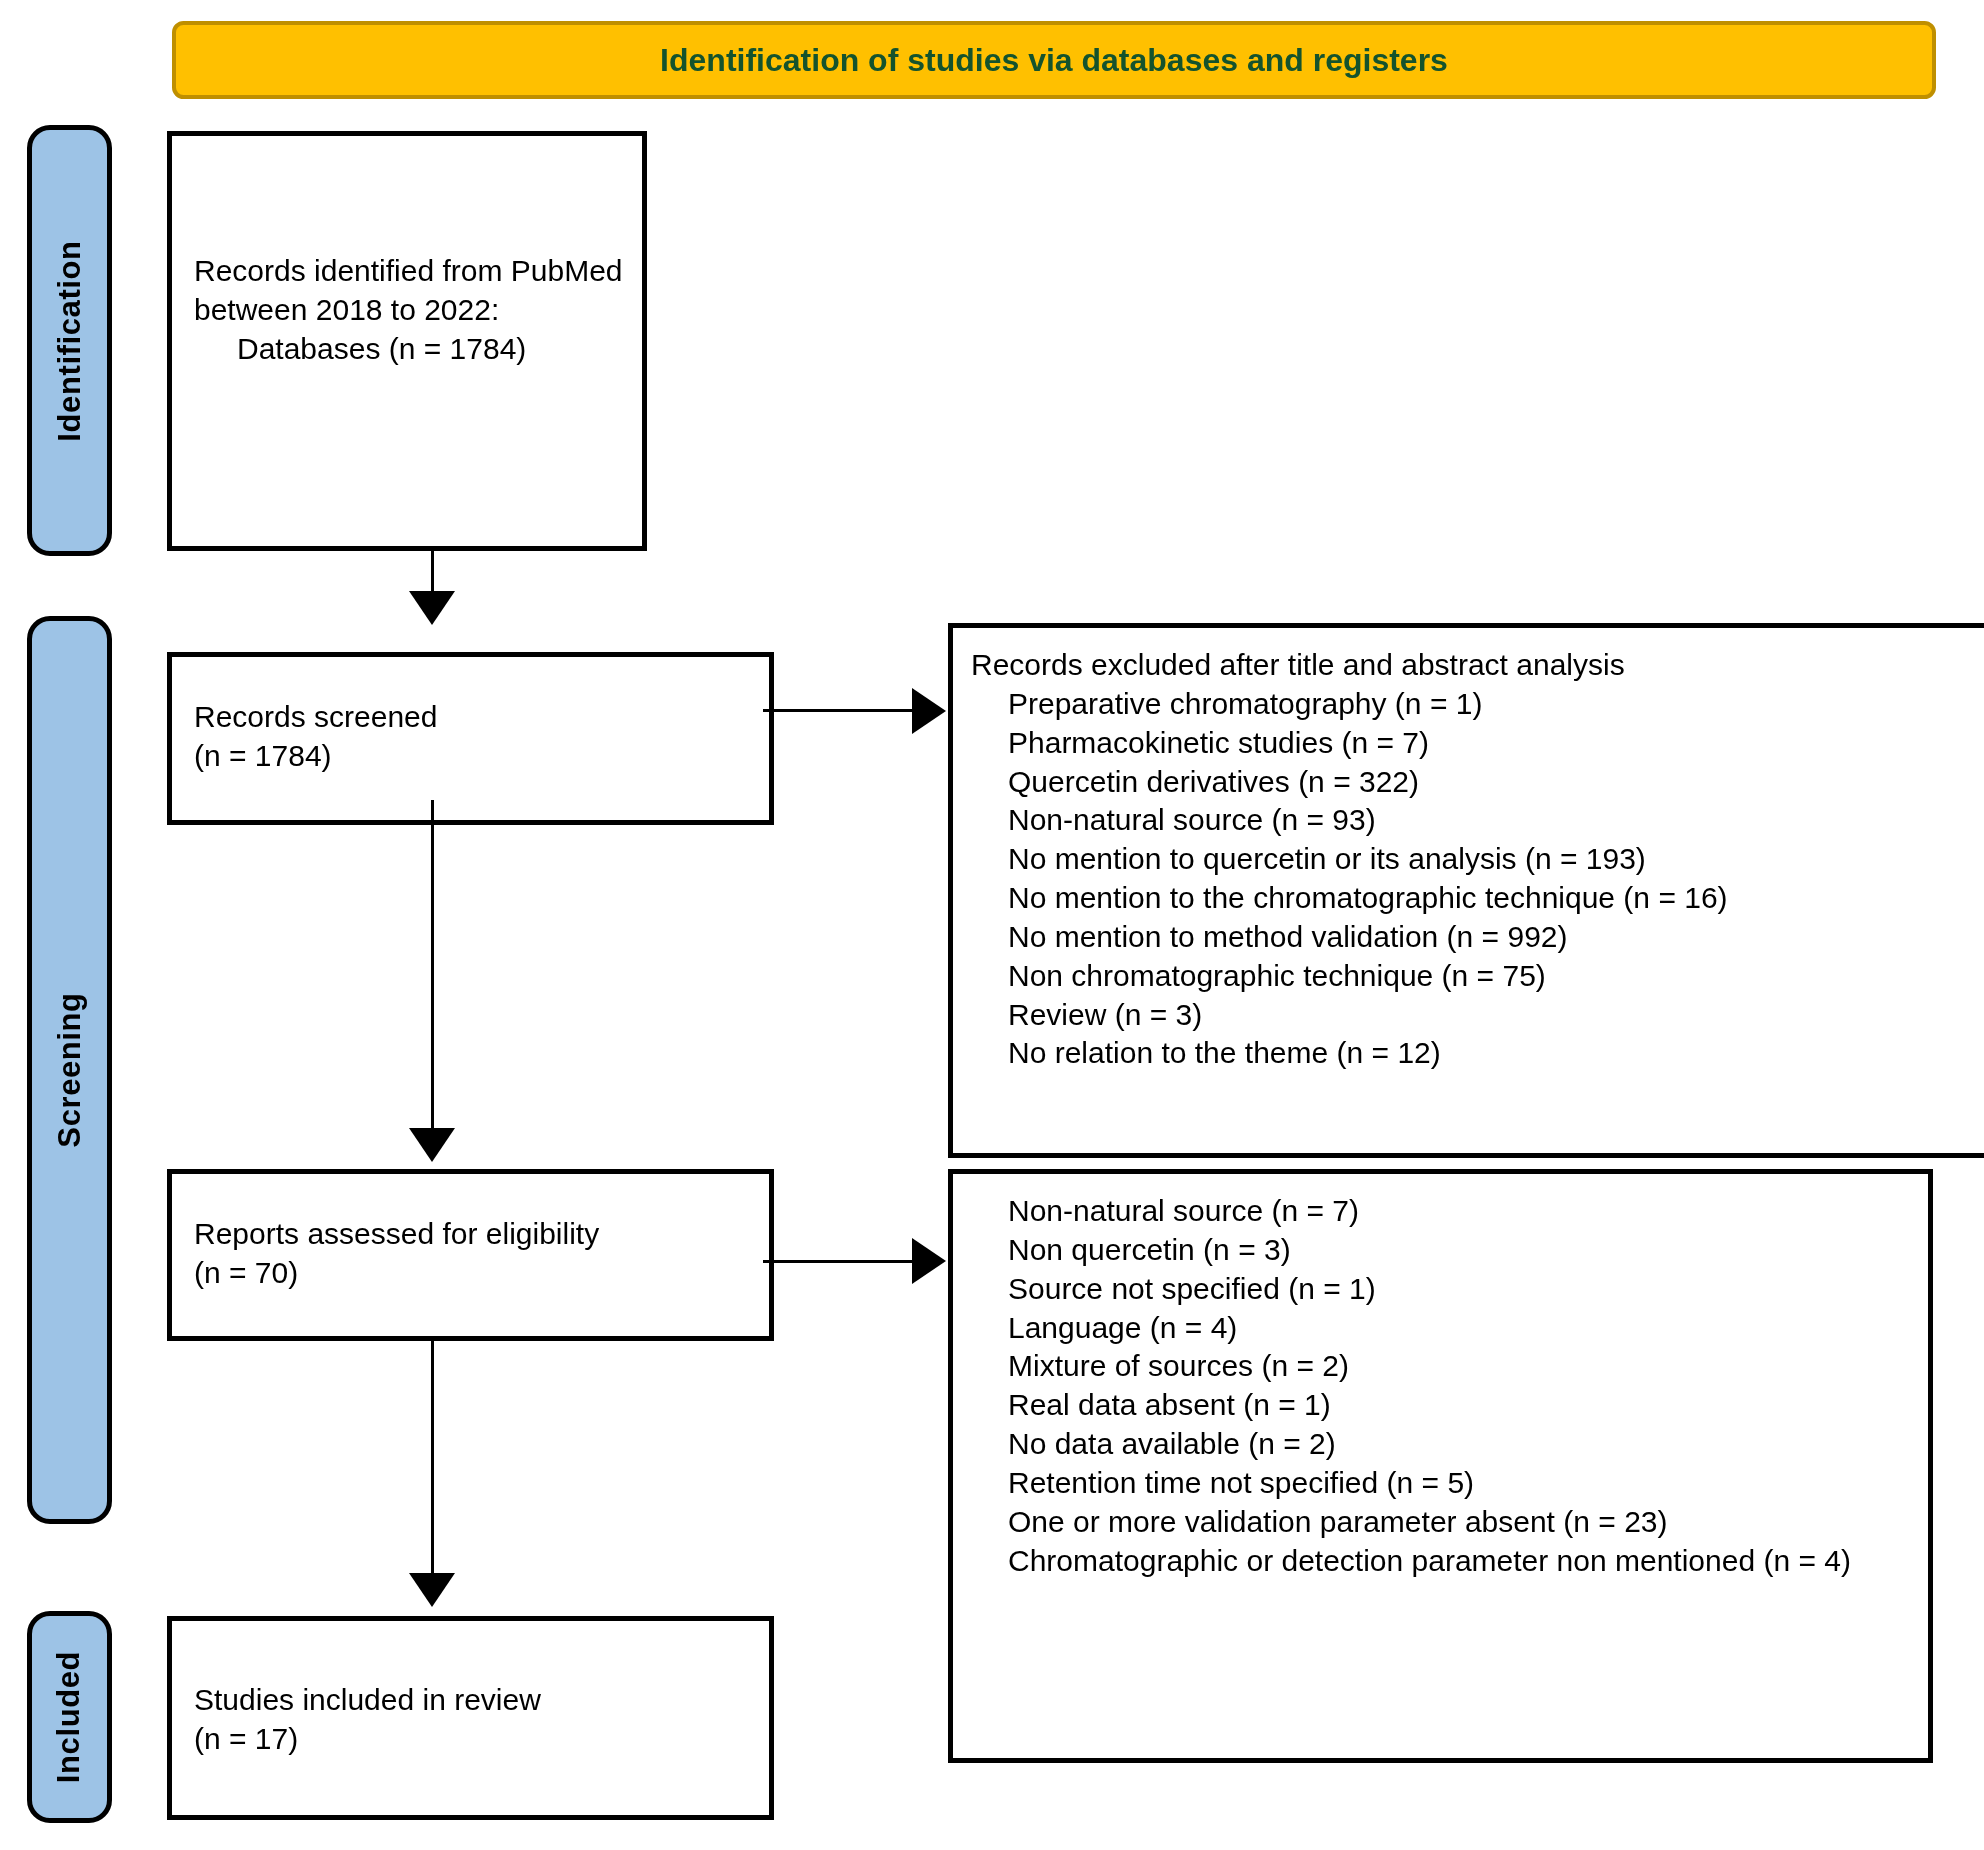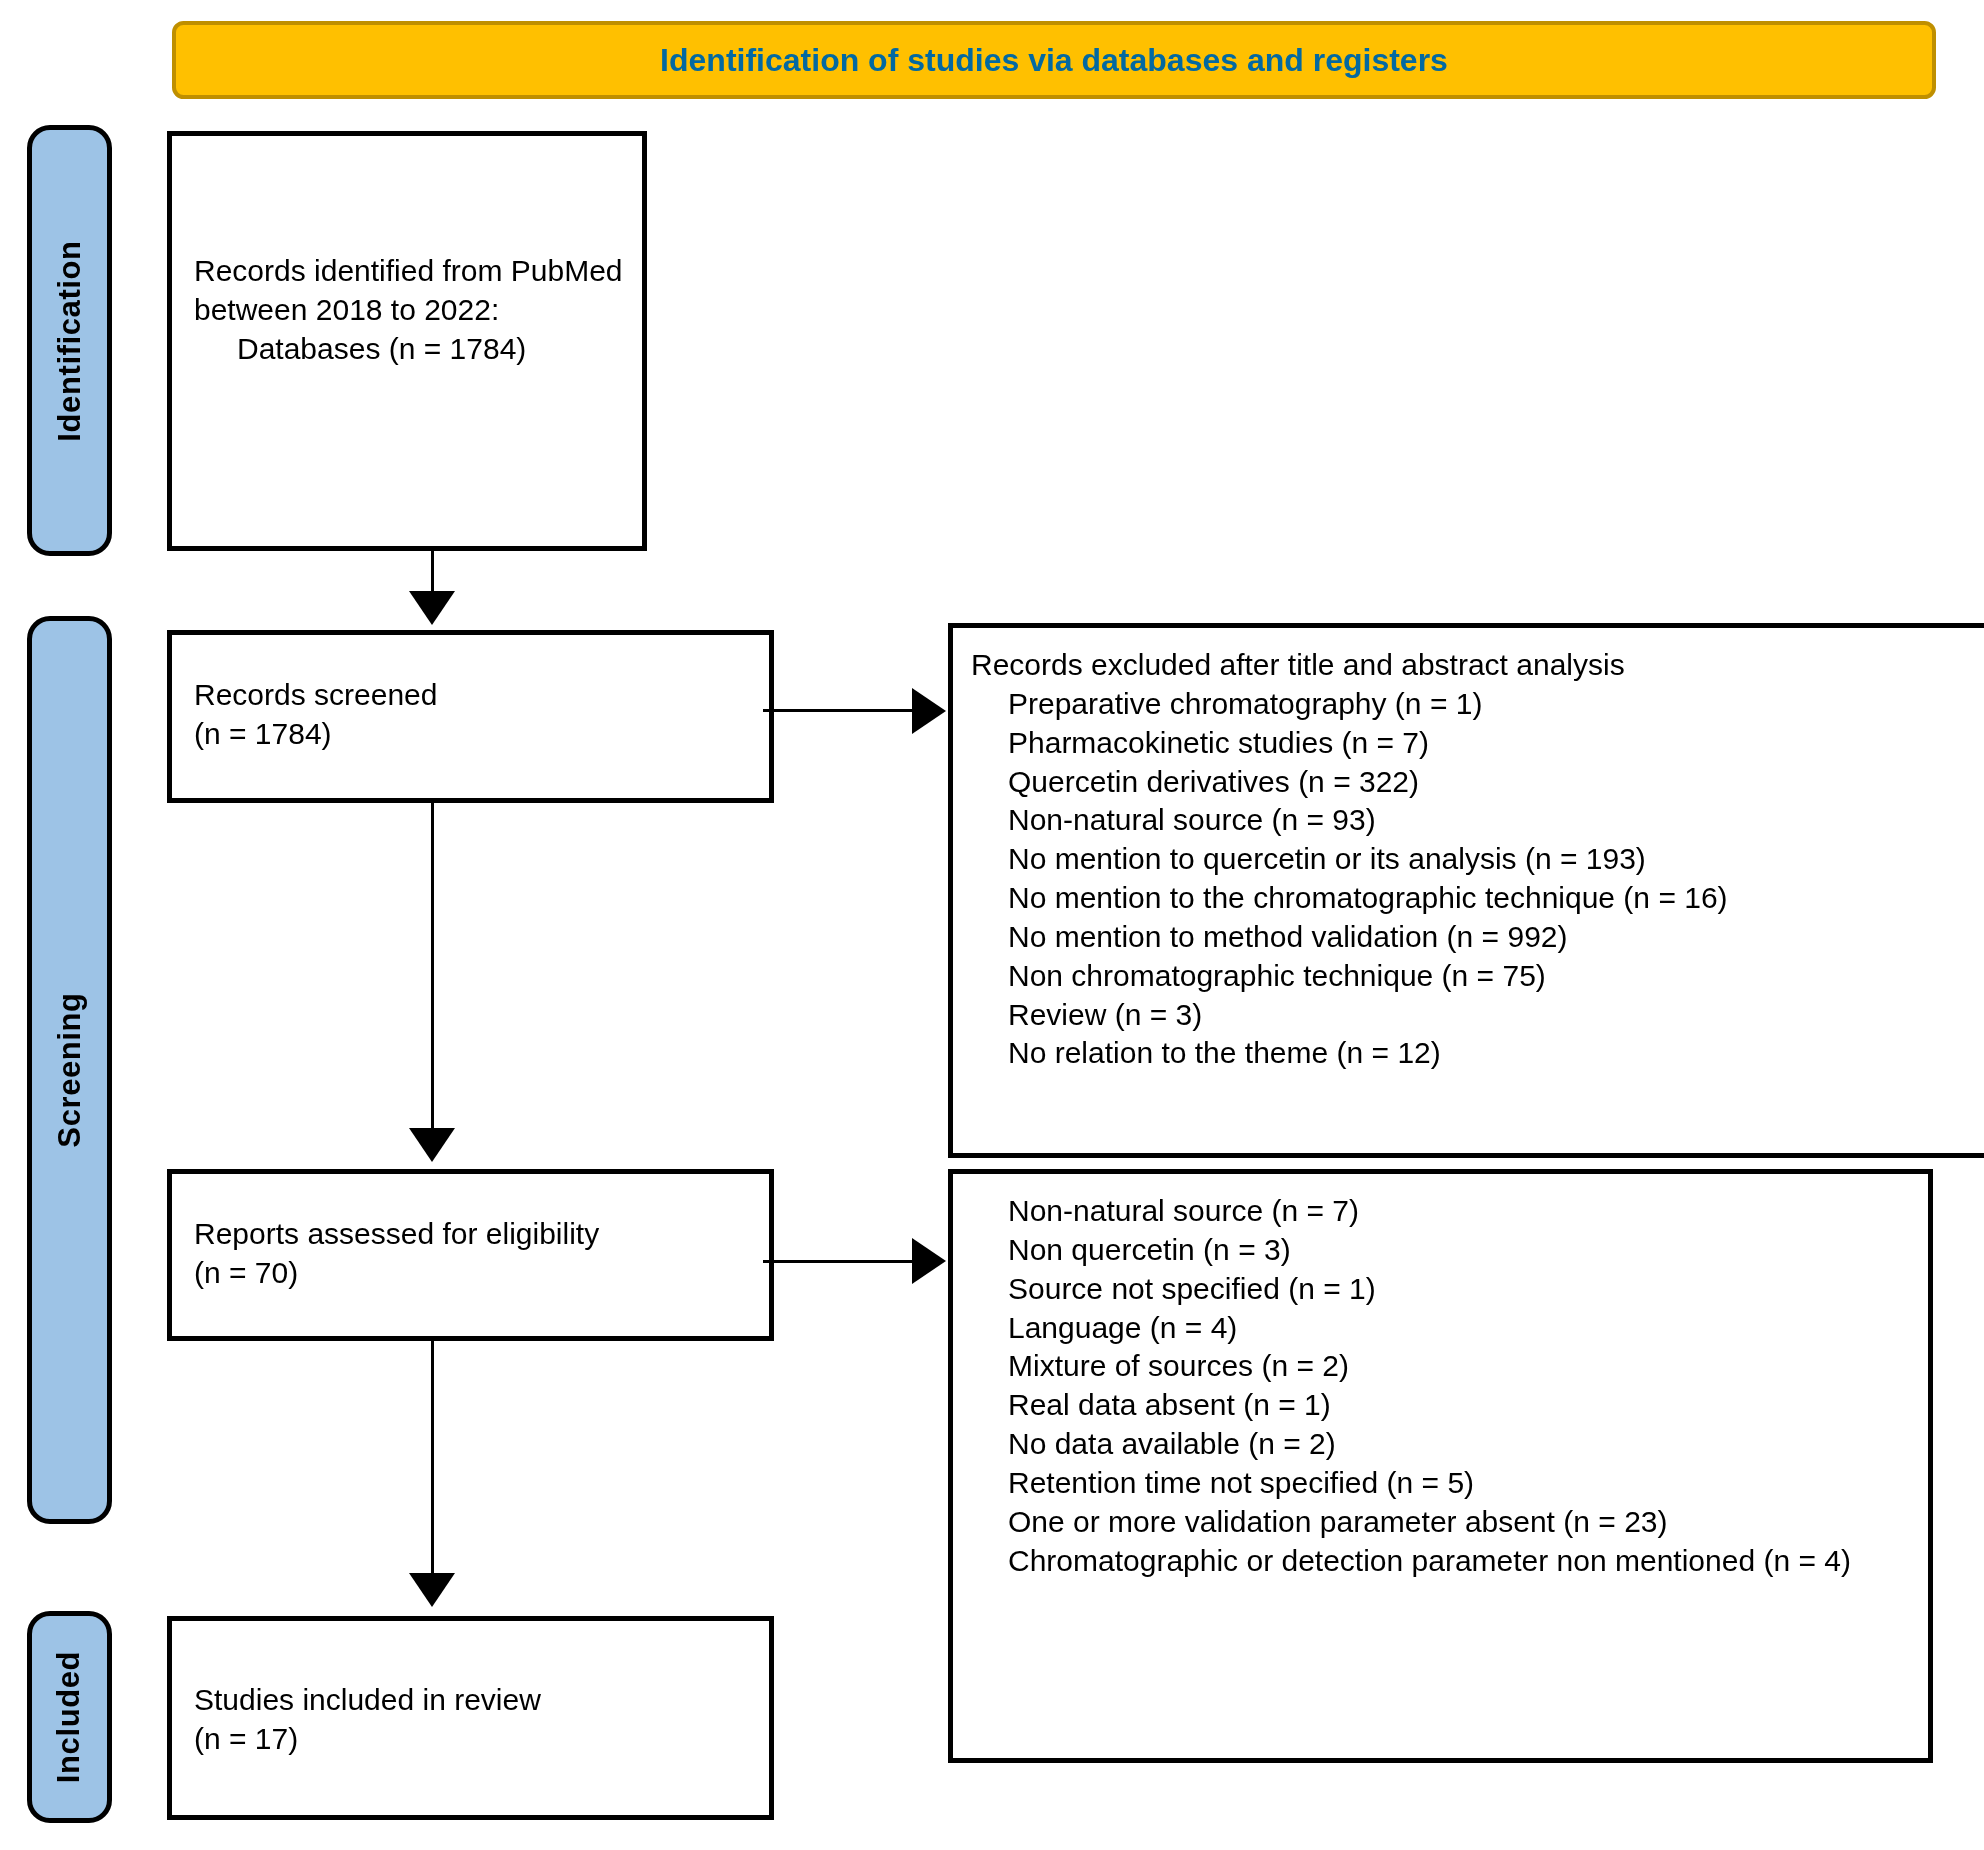--- a/index.html
+++ b/index.html
@@ -29,21 +29,21 @@
     border: 4.5px solid #BF8F00;
     border-radius: 11.5px;
     box-sizing: border-box;
     display: flex;
     align-items: center;
     justify-content: center;
   }
   .banner-title {
     font-size: 32px;
     font-weight: bold;
-    color: #0369a1;
+    color: #14532d;
     letter-spacing: 0px;
     white-space: nowrap;
   }
 
   
   .stage {
     position: absolute;
     background: #9DC3E6;
     border: 5.7px solid #000000;
     border-radius: 23px;
@@ -78,21 +78,21 @@
     position: absolute;
     left: 22px;
     right: 12.8px;
     font-size: 30px;
     line-height: 1.30;
     color: #000000;
   }
 
   
   #box-identified { left: 167px; top: 131px;  width: 480px; height: 420px; }
-  #box-screened   { left: 167px; top: 630px;  width: 607px; height: 173px; }
+  #box-screened   { left: 167px; top: 652px;  width: 607px; height: 173px; }
   #box-assessed   { left: 167px; top: 1169px; width: 607px; height: 172px; }
   #box-included   { left: 167px; top: 1616px; width: 607px; height: 204px; }
 
   #box-identified .flowbox-inner { top: 115px; }
   #box-screened  .flowbox-inner  { top: 40px;  }
   #box-assessed  .flowbox-inner  { top: 40px;  }
   #box-included  .flowbox-inner  { top: 59px;  }
 
   .indent { padding-left: 43px; display: block; }
 

